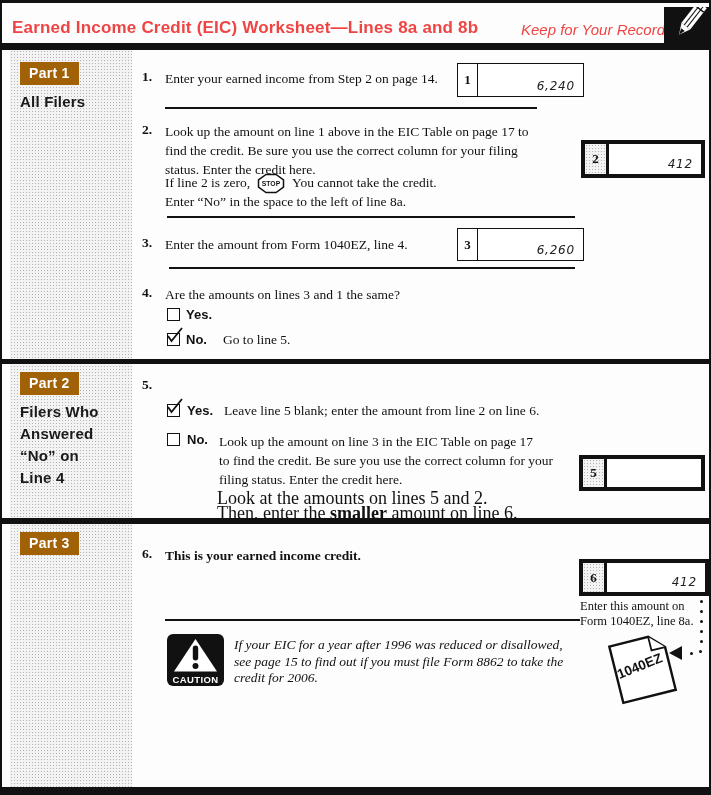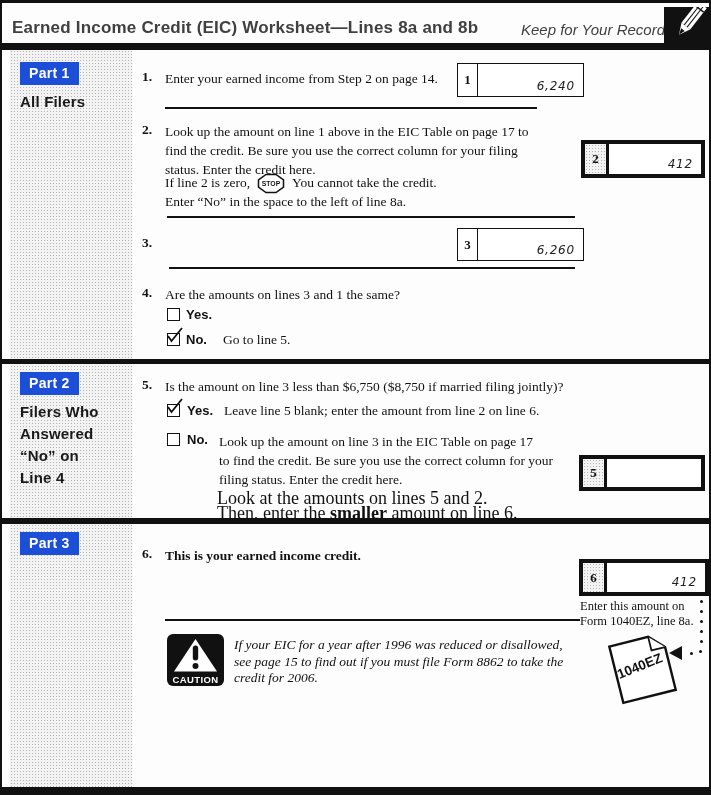--- a/index.html
+++ b/index.html
@@ -4,34 +4,34 @@
 <style>
   html,body{margin:0;padding:0;background:#fff;}
   .page{
     position:relative;width:711px;height:795px;box-sizing:border-box;
     background:#fdfdfd;overflow:hidden;
     border-top:3px solid #111;border-left:2px solid #111;border-right:2px solid #111;border-bottom:8px solid #111;
     font-family:"Liberation Serif",serif;color:#111;
   }
   .abs{position:absolute;}
   .serif{font-family:"Liberation Serif",serif;font-size:13.5px;color:#111;}
-  .sans{font-family:"Liberation Sans",sans-serif;color:#404040;}
+  .sans{font-family:"Liberation Sans",sans-serif;color:#ef4444;}
   .pre{white-space:pre-line;}
   .title{font-size:17px;font-weight:bold;letter-spacing:0.2px;}
   .tagline{font-size:15px;font-style:italic;}
   .header-bar{background:#111;height:7px;width:707px;left:0;top:40px;}
   .pencil-box{left:662px;top:4px;width:45px;height:41px;background:#111;}
   .stipple{
     background-color:#f3f3f3;
     background-image:radial-gradient(#b3b3b3 0.6px, rgba(0,0,0,0) 0.7px);
     background-size:3px 3px;
   }
   .sidebar{left:8px;top:47px;width:122px;height:737px;}
   .divider{left:0;width:707px;background:#111;}
-  .part-label{background:#1d4ed8;color:#fff;font-weight:bold;font-size:14px;
+  .part-label{background:#a16207;color:#fff;font-weight:bold;font-size:14px;
     padding:3px 9px 4px 9px;display:inline-block;letter-spacing:0.3px;}
   .part-heading{font-weight:bold;font-size:15px;line-height:22px;color:#1a1a1a;letter-spacing:0.2px;}
   .stepnum{font-weight:bold;font-size:13.5px;}
   .steptext{line-height:19px;}
   .boldserif{font-weight:bold;}
   .rule{background:#111;height:1.5px;}
   .entrybox{box-sizing:border-box;background:#fff;display:flex;}
   .thin{border:1.5px solid #111;}
   .thick{border:4px solid #111;}
   .boxlabel{font-family:"Liberation Serif",serif;font-weight:bold;font-size:13px;
@@ -111,20 +111,21 @@
         <polygon points="9,1.5 19,1.5 26.5,7 26.5,14 19,19.5 9,19.5 1.5,14 1.5,7" fill="#fff" stroke="#111" stroke-width="1.5"></polygon>
         <text x="14" y="13" text-anchor="middle" font-family="Liberation Sans,sans-serif" font-size="6.8" font-weight="bold" fill="#111">STOP</text>
       </svg>
     </span>
     <span class="serif">You cannot take the credit.</span>
   </div>
   <div class="abs serif" style="left:163px;top:191px;">Enter “No” in the space to the left of line 8a.</div>
   <div class="abs rule" style="left:165px;top:213px;width:408px;"></div>
 
   <div class="abs serif stepnum" style="left:140px;top:232px;">3.</div>
+  <div class="abs serif steptext" style="left:163px;top:232px;">Enter the amount from Form 1040EZ, line 4.</div>
   <div class="abs entrybox thin" style="left:455px;top:225px;width:127px;height:33px;">
     <div class="boxlabel">3</div>
     <div class="boxvalue">6,260</div>
   </div>
   <div class="abs rule" style="left:167px;top:264px;width:406px;"></div>
 
   <div class="abs serif stepnum" style="left:140px;top:282px;">4.</div>
   <div class="abs serif steptext" style="left:163px;top:282px;">Are the amounts on lines 3 and 1 the same?</div>
 
   <div class="abs cb" style="left:165px;top:305px;"></div>
@@ -132,21 +133,20 @@
 
   <div class="abs cb" style="left:165px;top:330px;">
     <svg class="check-svg" width="20" height="20">
       <polyline points="2,9 5.5,14 16,1" fill="none" stroke="#111" stroke-width="1.8"></polyline>
     </svg>
   </div>
   <div class="abs cb-label" style="left:184px;top:329px;">No.</div>
   <div class="abs serif" style="left:221px;top:329px;">Go to line 5.</div>
 
   <div class="abs serif stepnum" style="left:140px;top:374px;">5.</div>
-  <div class="abs serif steptext" style="left:163px;top:374px;">Is the amount on line 3 less than $6,750 ($8,750 if married filing jointly)?</div>
 
   <div class="abs cb" style="left:165px;top:401px;">
     <svg class="check-svg" width="20" height="20">
       <polyline points="2,9 5.5,14 16,1" fill="none" stroke="#111" stroke-width="1.8"></polyline>
     </svg>
   </div>
   <div class="abs cb-label" style="left:185px;top:400px;">Yes.</div>
   <div class="abs serif" style="left:222px;top:400px;">Leave line 5 blank; enter the amount from line 2 on line 6.</div>
 
   <div class="abs cb" style="left:165px;top:430px;"></div>

